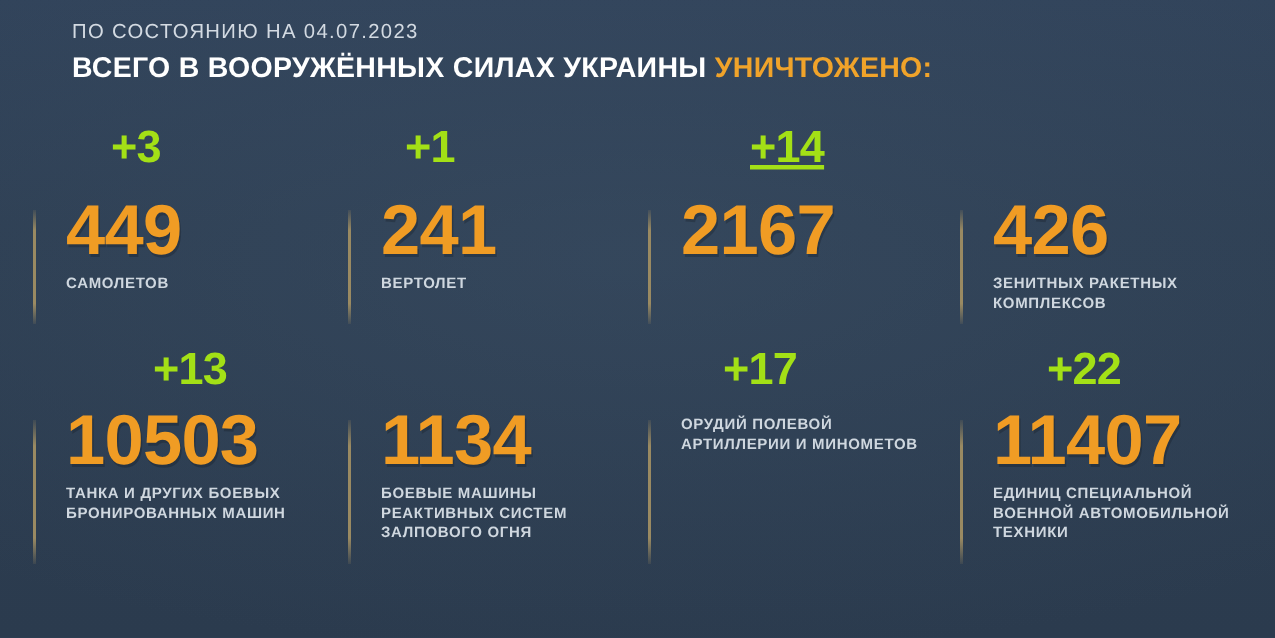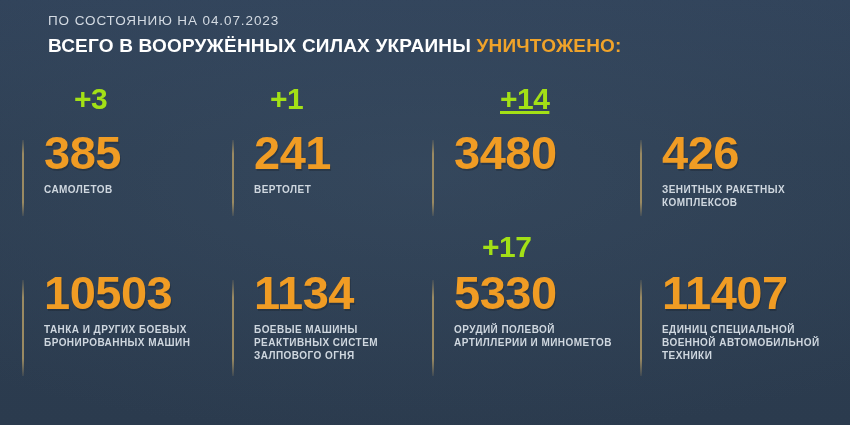--- a/index.html
+++ b/index.html
@@ -158,53 +158,54 @@
     <div class="date-line">ПО СОСТОЯНИЮ НА 04.07.2023</div>
     <div class="headline"><span>ВСЕГО В ВООРУЖЁННЫХ СИЛАХ УКРАИНЫ </span><span class="accent">УНИЧТОЖЕНО:</span></div>
   </div>
 
   <div class="grid">
 
     <div class="cell c1">
       <div class="delta">+3</div>
       <div class="rule"></div>
       <div class="body-wrap">
-        <div class="value">385</div>
+        <div class="value">449</div>
         <div class="label">САМОЛЕТОВ</div>
       </div>
     </div>
 
     <div class="cell c2">
       <div class="delta">+1</div>
       <div class="rule"></div>
       <div class="body-wrap">
         <div class="value">241</div>
         <div class="label">ВЕРТОЛЕТ</div>
       </div>
     </div>
 
     <div class="cell c3">
       <div class="delta">+14</div>
       <div class="rule"></div>
       <div class="body-wrap">
-        <div class="value">3480</div>
+        <div class="value">2167</div>
       </div>
     </div>
 
     <div class="cell c4">
 
       <div class="rule"></div>
       <div class="body-wrap">
         <div class="value">426</div>
         <div class="label">ЗЕНИТНЫХ РАКЕТНЫХ
 КОМПЛЕКСОВ</div>
       </div>
     </div>
 
     <div class="cell c5">
+      <div class="delta">+13</div>
       <div class="rule"></div>
       <div class="body-wrap">
         <div class="value">10503</div>
         <div class="label">ТАНКА И ДРУГИХ БОЕВЫХ
 БРОНИРОВАННЫХ МАШИН</div>
       </div>
     </div>
 
     <div class="cell c6">
 
@@ -214,27 +215,27 @@
         <div class="label">БОЕВЫЕ МАШИНЫ
 РЕАКТИВНЫХ СИСТЕМ
 ЗАЛПОВОГО ОГНЯ</div>
       </div>
     </div>
 
     <div class="cell c7">
       <div class="delta">+17</div>
       <div class="rule"></div>
       <div class="body-wrap">
-        <div class="value">5330</div>
         <div class="label">ОРУДИЙ ПОЛЕВОЙ
 АРТИЛЛЕРИИ И МИНОМЕТОВ</div>
       </div>
     </div>
 
     <div class="cell c8">
+      <div class="delta">+22</div>
       <div class="rule"></div>
       <div class="body-wrap">
         <div class="value">11407</div>
         <div class="label">ЕДИНИЦ СПЕЦИАЛЬНОЙ
 ВОЕННОЙ АВТОМОБИЛЬНОЙ
 ТЕХНИКИ</div>
       </div>
     </div>
 
   </div>

